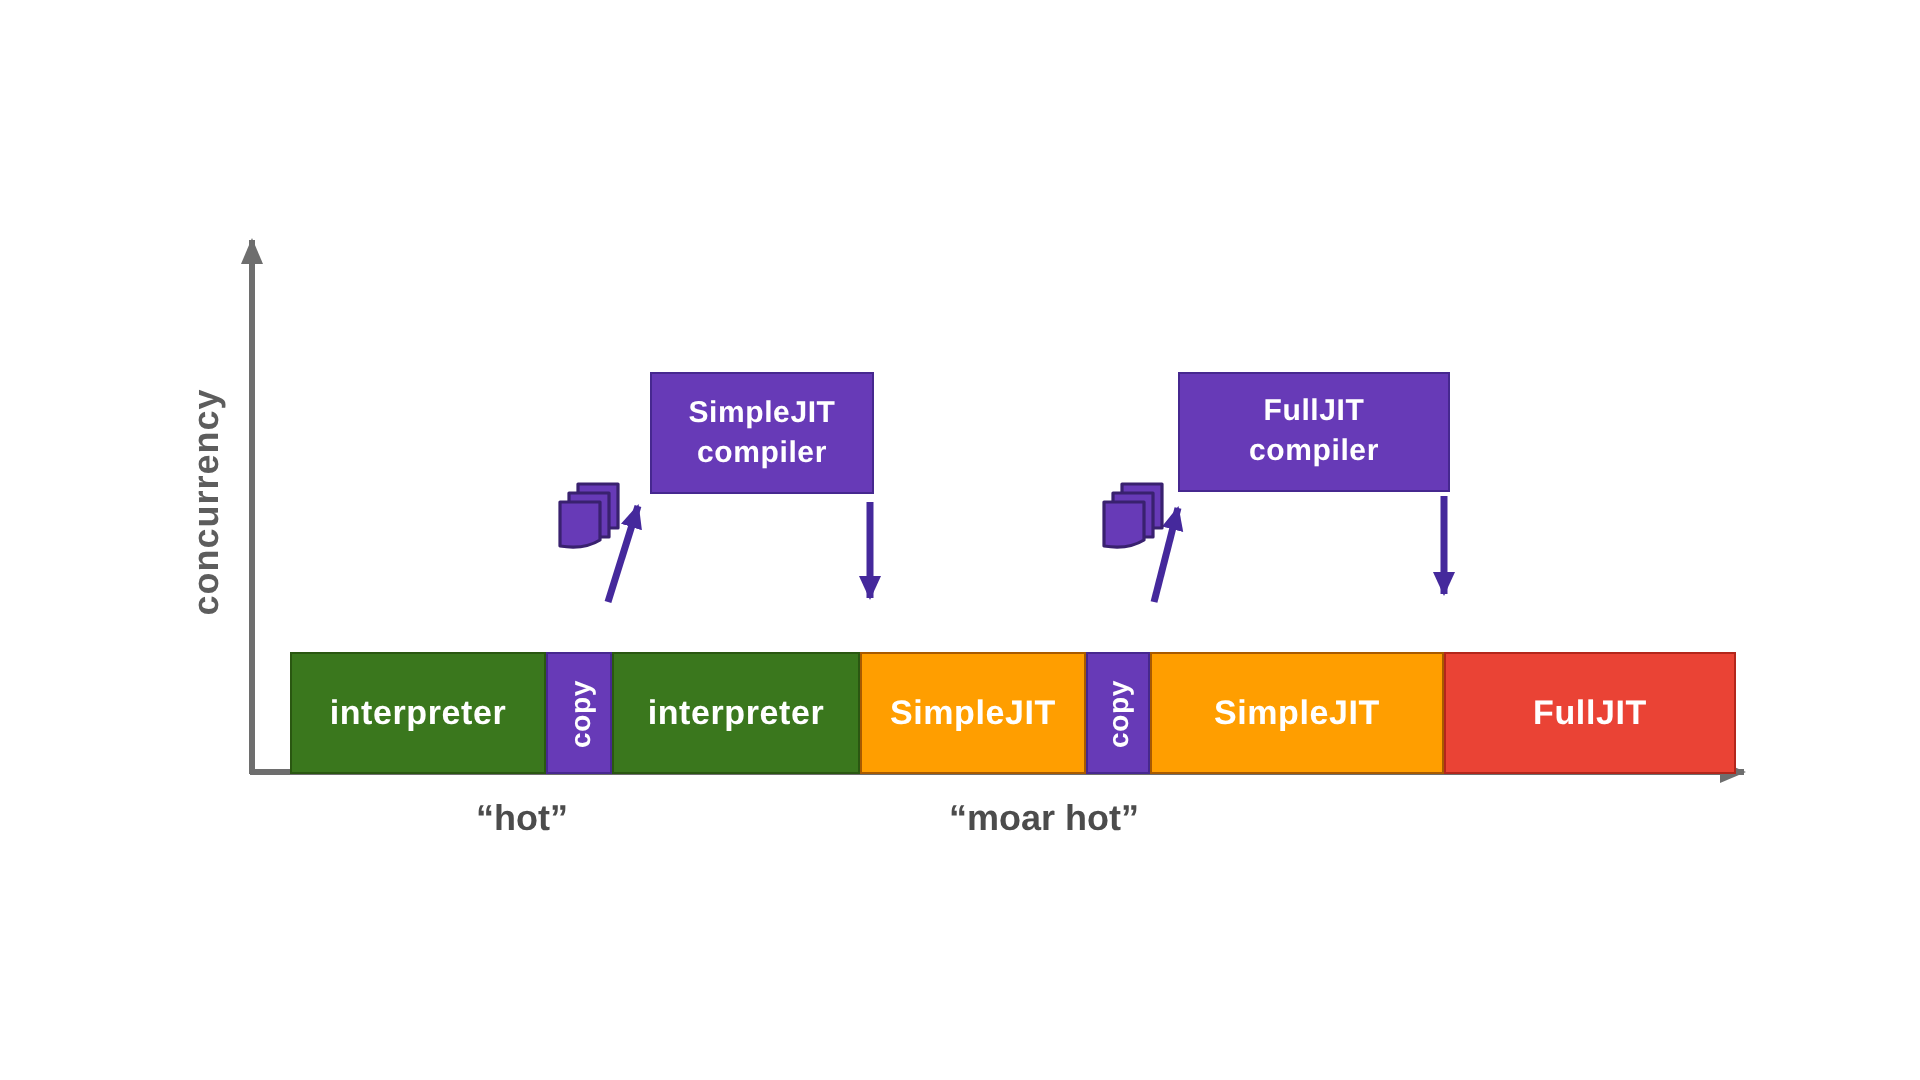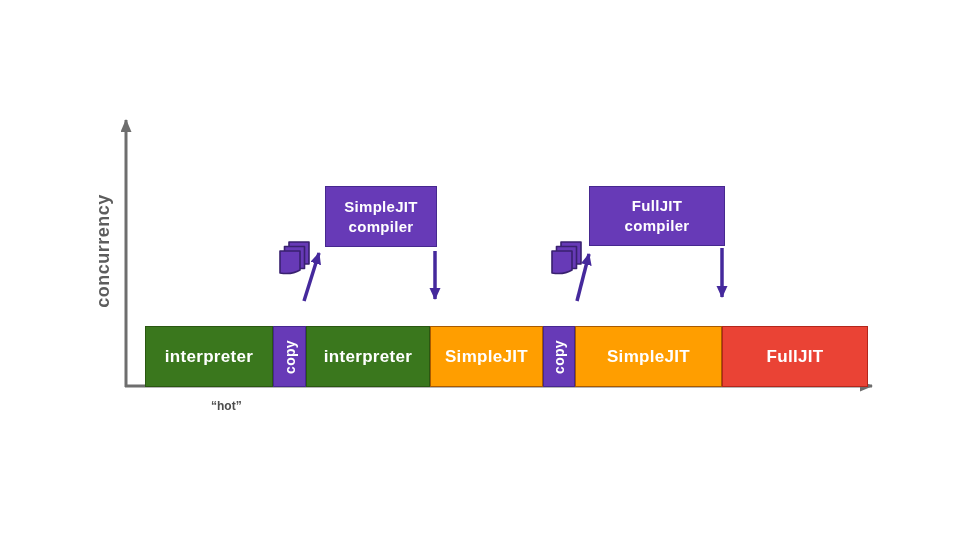--- a/index.html
+++ b/index.html
@@ -86,23 +86,24 @@
     justify-content: center;
     letter-spacing: 0.3px;
   }
   .compiler-simplejit { left: 325px; top: 186px; width: 112px; height: 61px; }
   .compiler-fulljit   { left: 589px; top: 186px; width: 136px; height: 60px; }
 
   
   .heat-label {
     position: absolute;
     top: 399px;
-    font-size: 12px;
+    font-size: 18px;
     font-weight: 700;
     color: #4c4c4c;
+    text-align: center;
   }
   .heat-hot  { left: 211px; width: 100px; }
   .heat-moar { left: 447px; width: 150px; }
 </style>
 </head>
 <body>
 
 <div class="stage">
 
   <svg class="overlay" width="960" height="540" viewBox="0 0 960 540" xmlns="http://www.w3.org/2000/svg">
@@ -167,14 +168,15 @@
   <div class="compiler-box compiler-simplejit">
     <span>SimpleJIT</span>
     <span>compiler</span>
   </div>
   <div class="compiler-box compiler-fulljit">
     <span>FullJIT</span>
     <span>compiler</span>
   </div>
 
   <div class="heat-label heat-hot">“hot”</div>
+  <div class="heat-label heat-moar">“moar hot”</div>
 
 </div>
 
 </body></html>

